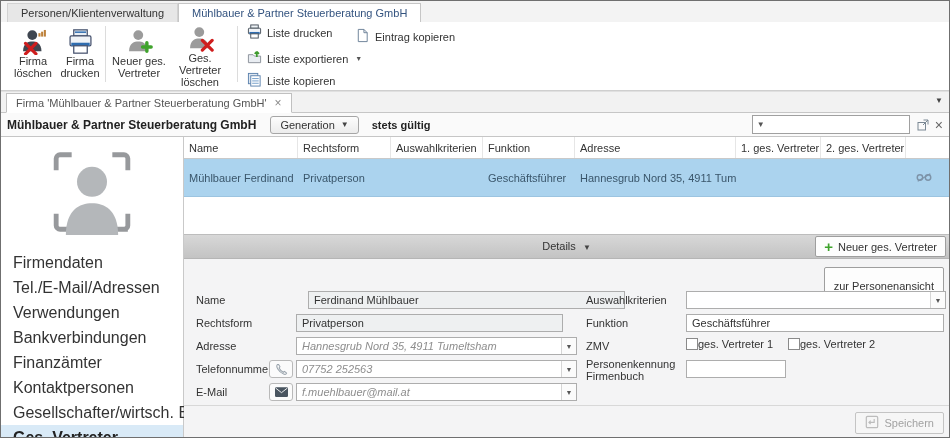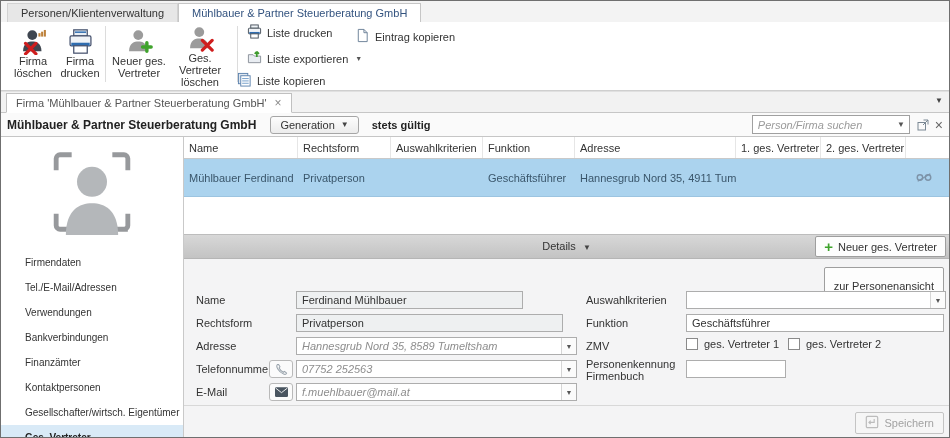--- a/index.html
+++ b/index.html
@@ -44,21 +44,21 @@
     font-size:11px;font-style:italic;color:#555;padding:0 5px;min-width:0;background:transparent;}
   .searchbox input::placeholder{color:#9a9a9a;font-style:italic;}
   .searchbox .tri{font-size:8px;color:#555;padding:0 4px;}
   .h-ico{margin-left:7px;display:flex;align-items:center;}
   .h-close{margin-left:6px;font-size:14px;color:#666;line-height:12px;}
   
   .sidebar{position:absolute;left:0;top:136px;width:183px;bottom:0;background:#fff;
     border-right:1px solid #c9c9c9;box-sizing:border-box;}
   .avatar{margin:9px auto 0;width:128px;height:92px;display:block;}
   .side-list{margin-top:12px;}
-  .side-item{height:25px;line-height:25px;padding-left:24px;font-size:10px;color:#333;cursor:default;white-space:nowrap;}
+  .side-item{height:25px;line-height:25px;padding-left:12px;font-size:16px;color:#333;cursor:default;white-space:nowrap;}
   .side-item.selected{background:#d9eaf7;font-weight:bold;color:#222;}
   .main{position:absolute;left:183px;top:136px;right:0;bottom:0;background:#fff;}
   
   .tbl-head{display:flex;height:22px;align-items:center;border-bottom:1px solid #c9c9c9;box-sizing:border-box;}
   .tbl-head .c{font-size:11px;color:#333;padding-left:5px;box-sizing:border-box;border-right:1px solid #e6e6e6;
     height:100%;display:flex;align-items:center;white-space:nowrap;overflow:hidden;}
   .tbl-row{display:flex;height:38px;align-items:center;background:#abd3ee;border-bottom:1px solid #9cc4e0;box-sizing:border-box;}
   .tbl-row .c{font-size:11px;color:#3a566b;padding-left:5px;box-sizing:border-box;height:100%;
     display:flex;align-items:center;white-space:nowrap;overflow:hidden;}
   .cw0{width:114px;}.cw1{width:93px;}.cw2{width:92px;}.cw3{width:92px;}.cw4{width:161px;}
@@ -81,21 +81,21 @@
   .field{position:absolute;height:18px;box-sizing:border-box;font-size:11px;display:flex;align-items:center;}
   .ro{background:#eef0f1;border:1px solid #adadad;color:#333;padding:0 5px;}
   .combo{background:#fff;border:1px solid #adadad;}
   .combo .val{flex:1;padding:0 5px;font-style:italic;color:#8d8d8d;white-space:nowrap;overflow:hidden;}
   .combo .val.plain{font-style:normal;color:#333;}
   .combo .dd{width:14px;align-self:stretch;display:flex;align-items:center;justify-content:center;
     border-left:1px solid #d5d5d5;background:#fbfbfb;font-size:7px;color:#555;}
   .inp{background:#fff;border:1px solid #adadad;color:#333;padding:0 5px;}
   .icobtn{position:absolute;width:24px;height:18px;border:1px solid #b9b9b9;border-radius:3px;background:#fbfbfb;
     box-sizing:border-box;display:flex;align-items:center;justify-content:center;}
-  .cbrow{position:absolute;display:flex;align-items:flex-end;gap:6px;font-size:11px;color:#333;}
+  .cbrow{position:absolute;display:flex;align-items:flex-end;font-size:11px;color:#333;}
   .cb{width:12px;height:12px;background:#fff;border:1px solid #8a8a8a;box-sizing:border-box;}
   .form-sep{position:absolute;left:0;right:0;top:146px;border-top:1px solid #d8d8d8;}
   .save-btn{position:absolute;right:5px;top:153px;height:22px;padding:0 9px;gap:5px;color:#a2a2a2;
     background:#f6f6f6;border-color:#c4c4c4;}
 </style>
 </head>
 <body>
 
 <div class="window">
 
@@ -167,21 +167,21 @@
     <div class="sbtn" style="left:246px;top:28px;">
       <span>
         <svg width="15" height="15" viewBox="0 0 16 16">
           <path d="M1.5 5 h5 l1.5 1.5 h6.5 v7 h-13 z" fill="#e9edf2" stroke="#8a9099"></path>
           <path d="M10.5 7.5 V1.8 M10.5 1.8 L8.2 4.1 M10.5 1.8 L12.8 4.1" stroke="#3f9b2f" stroke-width="1.8" fill="none"></path>
         </svg>
       </span>
       <span>Liste exportieren</span>
       <span class="tri">▼</span>
     </div>
-    <div class="sbtn" style="left:236px;top:50px;">
+    <div class="sbtn" style="left:246px;top:50px;">
       <span>
         <svg width="15" height="15" viewBox="0 0 16 16">
           <rect x="1.5" y="1.5" width="10" height="11" fill="#dfe7f0" stroke="#5b81ad"></rect>
           <rect x="4" y="4" width="10" height="11" fill="#fff" stroke="#5b81ad"></rect>
           <line x1="5.5" y1="7" x2="12.5" y2="7" stroke="#6f9cc9"></line>
           <line x1="5.5" y1="9.5" x2="12.5" y2="9.5" stroke="#6f9cc9"></line>
           <line x1="5.5" y1="12" x2="12.5" y2="12" stroke="#6f9cc9"></line>
         </svg>
       </span>
       <span>Liste kopieren</span>
@@ -207,21 +207,20 @@
 
   <div class="headbar">
     <span class="h-title">Mühlbauer &amp; Partner Steuerberatung GmbH</span>
     <span class="gen-btn">
       <span>Generation</span>
       <span class="tri">▼</span>
     </span>
     <span class="h-valid">stets gültig</span>
     <span class="h-spacer"></span>
     <span class="searchbox">
-      <input placeholder="Person/Firma suchen" style="">
       <span class="tri">▼</span>
     </span>
     <span class="h-ico">
       <svg width="12" height="12" viewBox="0 0 12 12">
         <rect x="1" y="3.5" width="7.5" height="7.5" fill="none" stroke="#7a8894"></rect>
         <path d="M6.5 1 h4.5 v4.5 M11 1 L6 6" fill="none" stroke="#7a8894"></path>
       </svg>
     </span>
     <span class="h-close">×</span>
   </div>
@@ -283,28 +282,28 @@
       <div class="btn new-rep-btn">
         <span class="plus">+</span>
         <span>Neuer ges. Vertreter</span>
       </div>
     </div>
 
     <div class="formarea">
       <div class="btn pv-btn">zur Personenansicht</div>
 
       <div class="flabel" style="left:12px;top:35px;">Name</div>
-      <div class="field ro" style="left:112px;top:32px;width:227px;">Ferdinand Mühlbauer</div>
+      <div class="field ro" style="left:124px;top:32px;width:317px;">Ferdinand Mühlbauer</div>
 
       <div class="flabel" style="left:12px;top:58px;">Rechtsform</div>
       <div class="field ro" style="left:112px;top:55px;width:267px;">Privatperson</div>
 
       <div class="flabel" style="left:12px;top:81px;">Adresse</div>
       <div class="field combo" style="left:112px;top:78px;width:281px;">
-        <span class="val">Hannesgrub Nord 35, 8589 Tumeltsham</span>
+        <span class="val">Hannesgrub Nord 35, 4911 Tumeltsham</span>
         <span class="dd">▼</span>
       </div>
 
       <div class="flabel" style="left:12px;top:104px;">Telefonnummer</div>
       <div class="icobtn" style="left:85px;top:101px;">
         <svg width="13" height="13" viewBox="0 0 16 16">
           <path d="M3.2 1.8 C2 2.8 1.8 4.8 3.4 7.4 C5 10 8 12.6 10.6 13.6 C12.4 14.3 13.8 13.7 14.3 12.5 L11.7 10.3 L10.2 11.4 C8.2 10.4 6 8.2 5 6.2 L6.1 4.7 L4.4 1.9 Z" fill="none" stroke="#9aa4ad" stroke-width="1.3"></path>
         </svg>
       </div>
       <div class="field combo" style="left:112px;top:101px;width:281px;">

